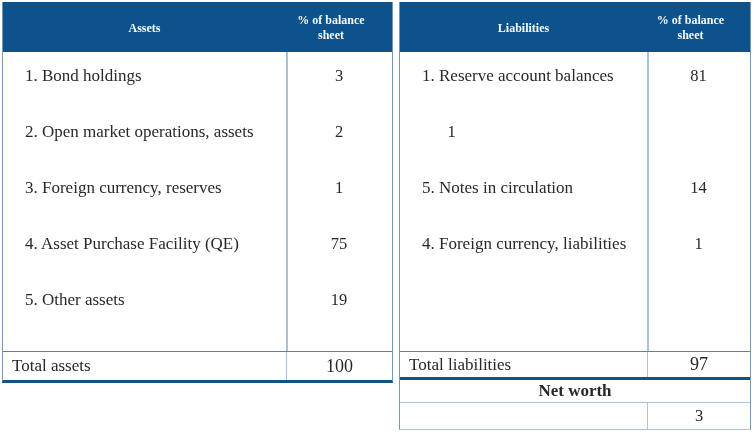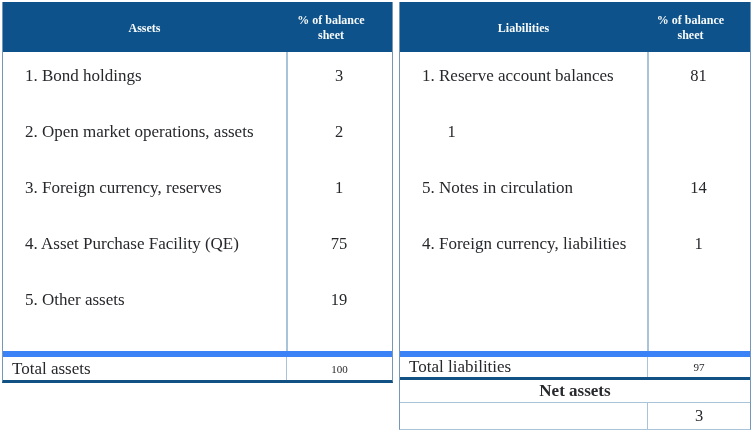--- a/index.html
+++ b/index.html
@@ -49,27 +49,27 @@
 
   .brow { display: flex; height: 56px; }
   .b-label { flex: 1; padding: 13px 12px 0 22px; line-height: 1.25; }
   .b-val   { text-align: center; padding-top: 14px; font-size: 16.5px; }
   .tbl-left  .b-val { width: 106px; }
   .tbl-right .b-val { width: 103px; }
 
   .trow {
     display: flex;
     height: 29px;
-    border-top: 6px solid #3b82f6;
+    border-top: 1px solid #3b82f6;
     align-items: stretch;
   }
   .t-label { flex: 1; display: flex; align-items: center; padding-left: 9px; }
   .t-val {
     display: flex; align-items: center; justify-content: center;
-    border-left: 1.5px solid #a9c4d8; font-size: 11px;
+    border-left: 1.5px solid #a9c4d8; font-size: 18px;
   }
   .tbl-left  .t-val { width: 106px; }
   .tbl-right .t-val { width: 103px; margin-left: 22px; }
   .tbl-right .trow-total { border-bottom: 3px solid #115184; }
 
   .networth {
     height: 23px;
     display: flex; align-items: center; justify-content: center;
     font-weight: bold;
     border-bottom: 1px solid #a9c4d8;
@@ -140,20 +140,20 @@
       </div>
       <div class="brow">
         <div class="b-label">4. Foreign currency, liabilities</div>
         <div class="b-val">1</div>
       </div>
     </div>
     <div class="trow trow-total">
       <div class="t-label">Total liabilities</div>
       <div class="t-val">97</div>
     </div>
-    <div class="networth">Net assets</div>
+    <div class="networth">Net worth</div>
     <div class="erow">
       <div class="e-label">Equity</div>
       <div class="e-val">3</div>
     </div>
   </div>
 
 </div>
 
 </body></html>

